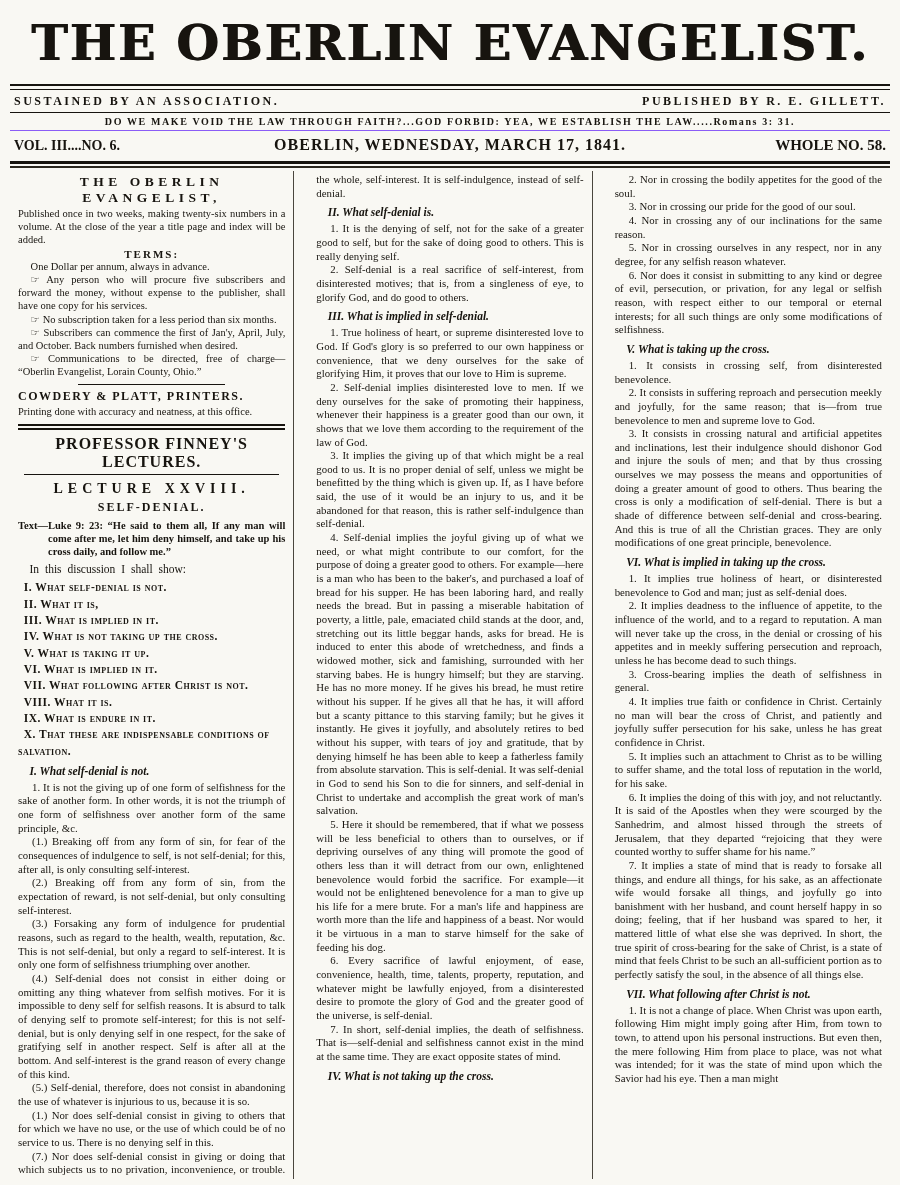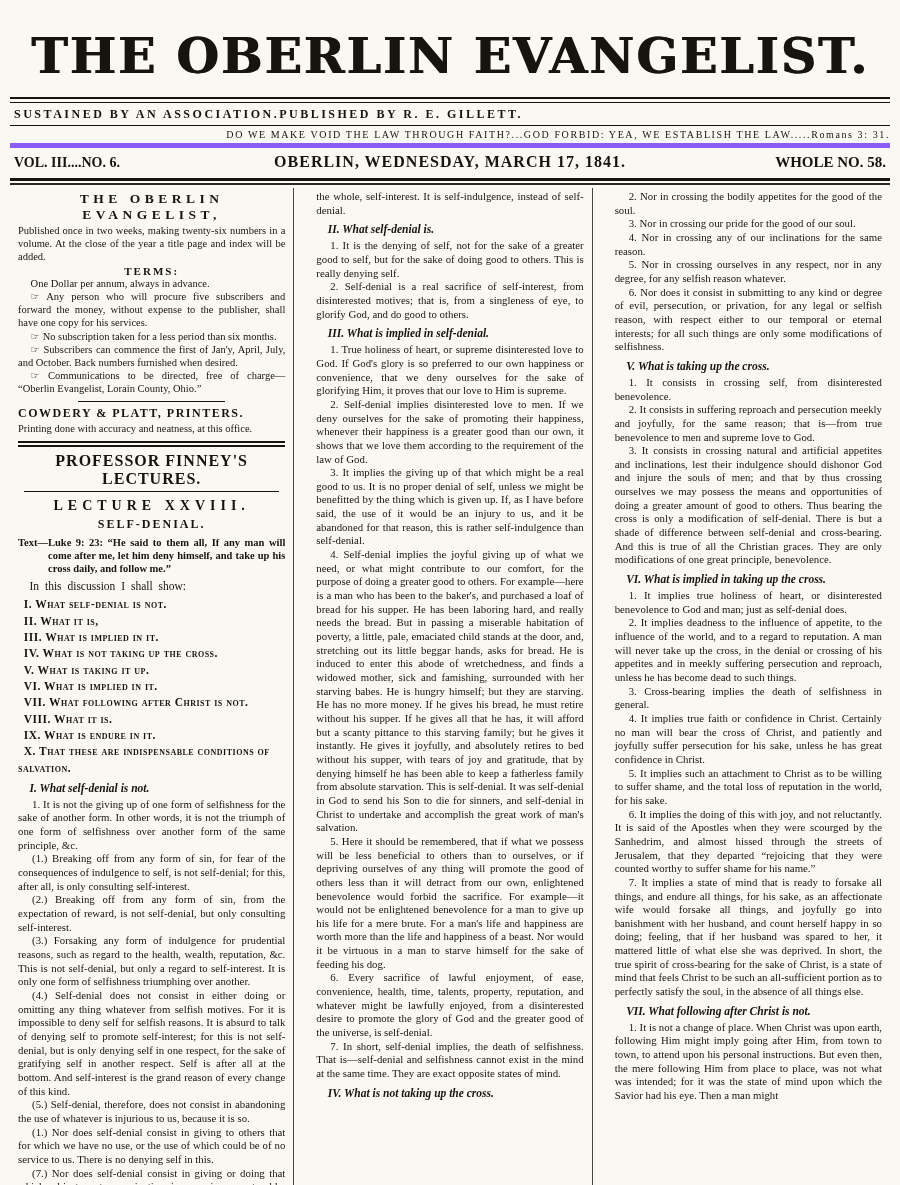--- a/index.html
+++ b/index.html
@@ -7,30 +7,30 @@
     width:900px;height:1185px;overflow:hidden;
     background:#f9f8f3;color:#17140f;
     font-family:"Liberation Serif", serif;
     -webkit-font-smoothing:antialiased;
   }
   .page{padding:8px 10px 0;}
   
   .mast-title{
     font-family:"DejaVu Serif", serif;
     font-size:49px;font-weight:bold;text-align:center;
-    letter-spacing:2px;margin:19px 0 12px;
+    letter-spacing:2px;margin:6px 0 12px;
     text-shadow:1px 0 0 #17140f;
   }
   .rule-double{border-top:2px solid #17140f;border-bottom:1px solid #17140f;height:3px;}
   .rule-thick{border-top:3px solid #17140f;border-bottom:2px solid #2a261e;height:2px;}
-  .mast-row{display:flex;justify-content:flex-start;align-items:baseline;
+  .mast-row{display:flex;justify-content:space-between;align-items:baseline;
     font-weight:bold;font-size:12px;letter-spacing:2.5px;padding:4px 4px 3px;}
   .motto{
-    text-align:right;font-weight:normal;font-size:10px;letter-spacing:1.6px;
-    padding:3px 0 3px;border-top:1px solid #17140f;border-bottom:5px solid #8b5cf6;
+    text-align:center;font-weight:bold;font-size:10px;letter-spacing:1.6px;
+    padding:3px 0 3px;border-top:1px solid #17140f;border-bottom:1px solid #8b5cf6;
   }
   .date-row{display:flex;justify-content:space-between;align-items:baseline;padding:5px 4px 7px;}
   .vol-no{font-size:14px;font-weight:bold;width:200px;}
   .dateline{font-size:16px;font-weight:bold;letter-spacing:1px;flex:1;text-align:center;}
   .whole-no{font-size:15px;font-weight:bold;width:200px;text-align:right;}
   
   .cols{display:flex;height:1008px;overflow:hidden;margin-top:3px;}
   .col{flex:1 1 0;padding:2px 8px 0;overflow:hidden;text-align:justify;}
   .col + .col{border-left:1px solid #4a463d;padding-left:22px;}
   

